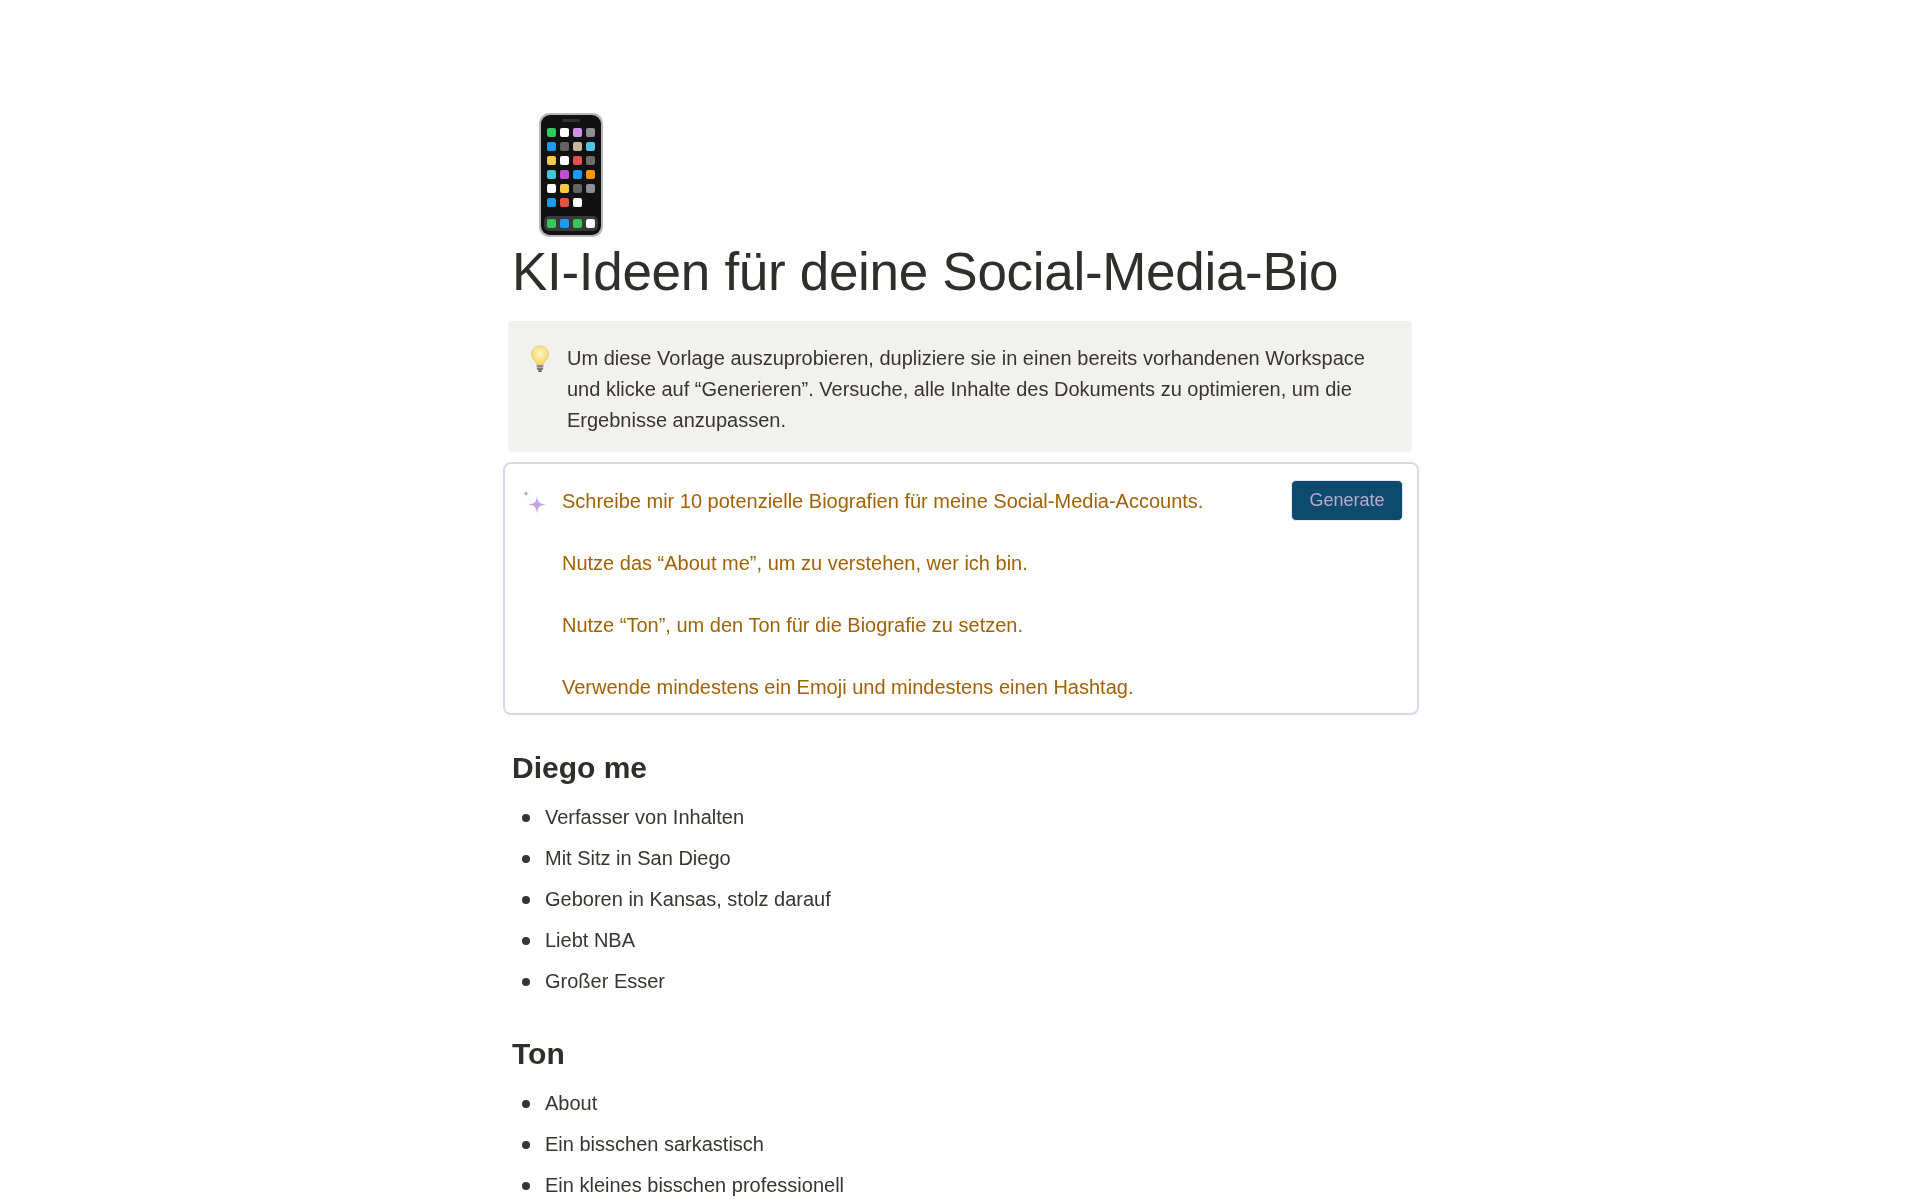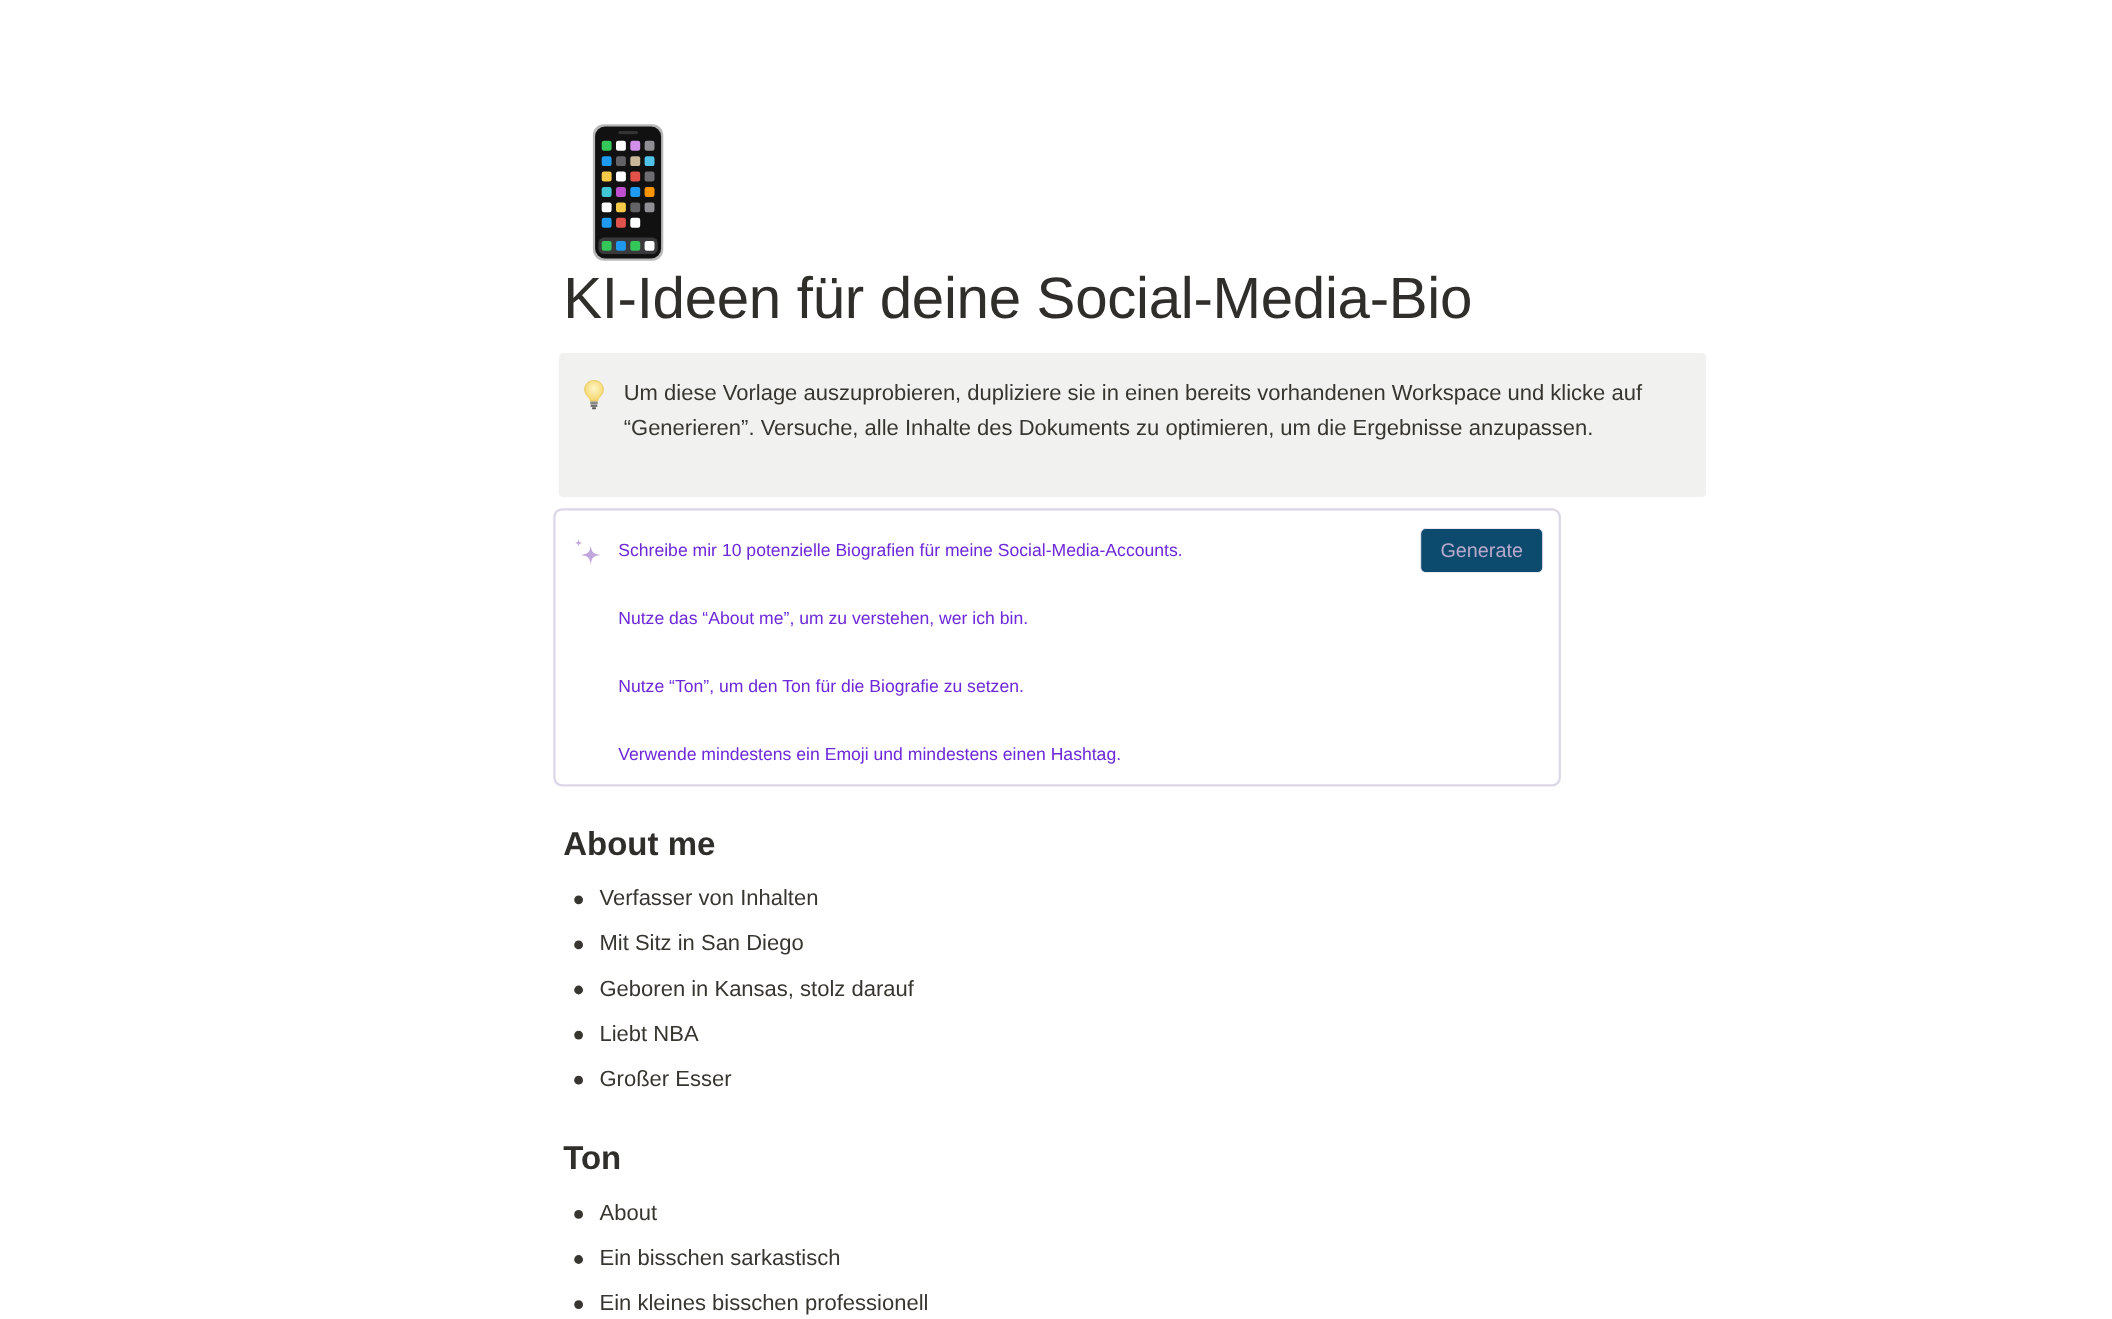--- a/index.html
+++ b/index.html
@@ -31,21 +31,21 @@
       font-weight: 400;
       line-height: 64px;
       letter-spacing: -0.3px;
       color: #2f2e2a;
       white-space: nowrap;
     }
     .callout {
       position: absolute;
       left: 0;
       top: 321px;
-      width: 1043px;
+      width: 904px;
       height: 131px;
       background: #f1f1ef;
       border-radius: 4px;
       padding: 22px 40px 0 59px;
     }
     .callout-icon {
       position: absolute;
       left: 22px;
       top: 24px;
       width: 20px;
@@ -73,24 +73,24 @@
       width: 30px;
       height: 30px;
     }
     .ai-lines {
       position: absolute;
       left: 57px;
       top: 22px;
       right: 150px;
     }
     .ai-line {
-      font-size: 16px;
+      font-size: 20px;
       line-height: 30px;
       height: 30px;
-      color: #6d28d9;
+      color: #a16207;
       white-space: nowrap;
       margin-bottom: 32px;
     }
     .generate-btn {
       position: absolute;
       right: 14px;
       top: 16px;
       width: 112px;
       height: 41px;
       border: 1px solid #ebe8ef;
@@ -212,21 +212,21 @@
     </span>
     <div class="ai-lines">
       <p class="ai-line">Schreibe mir 10 potenzielle Biografien für meine Social-Media-Accounts.</p>
       <p class="ai-line">Nutze das “About me”, um zu verstehen, wer ich bin.</p>
       <p class="ai-line">Nutze “Ton”, um den Ton für die Biografie zu setzen.</p>
       <p class="ai-line">Verwende mindestens ein Emoji und mindestens einen Hashtag.</p>
     </div>
     <button class="generate-btn">Generate</button>
   </div>
 
-  <h2 class="heading" style="top:749px;">About me</h2>
+  <h2 class="heading" style="top:749px;">Diego me</h2>
   <ul class="bullets" style="top:797px;">
     <li class="bullet-item"><span class="bullet-dot"></span><span>Verfasser von Inhalten</span></li>
     <li class="bullet-item"><span class="bullet-dot"></span><span>Mit Sitz in San Diego</span></li>
     <li class="bullet-item"><span class="bullet-dot"></span><span>Geboren in Kansas, stolz darauf</span></li>
     <li class="bullet-item"><span class="bullet-dot"></span><span>Liebt NBA</span></li>
     <li class="bullet-item"><span class="bullet-dot"></span><span>Großer Esser</span></li>
   </ul>
 
   <h2 class="heading" style="top:1035px;">Ton</h2>
   <ul class="bullets" style="top:1083px;">

